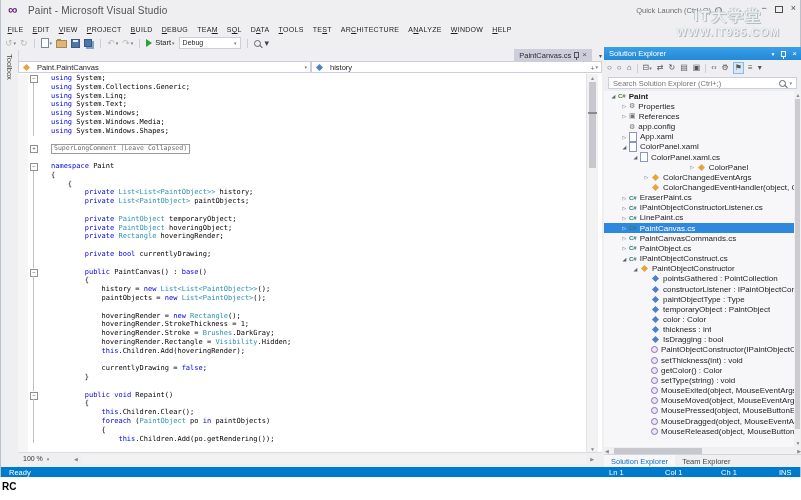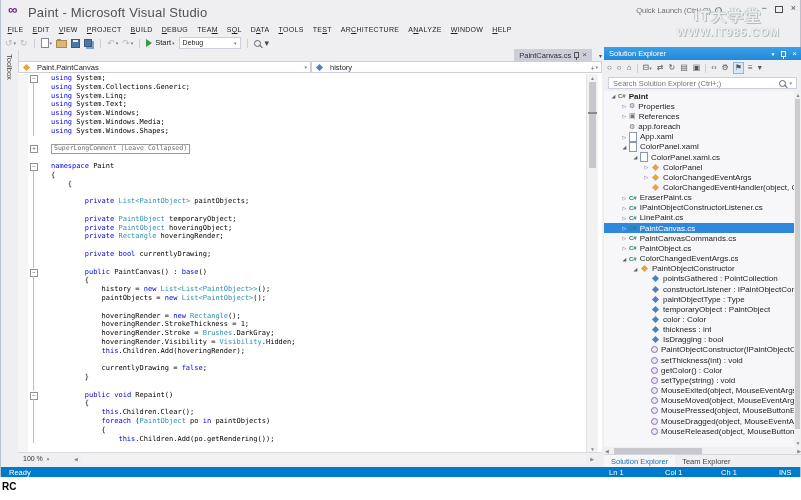--- a/index.html
+++ b/index.html
@@ -3,21 +3,21 @@
 <meta charset="utf-8">
 <style>
   html,body{margin:0;padding:0;background:#fff;}
   .stage{position:relative;width:801px;height:500px;overflow:hidden;background:#fff;
          font-family:"Liberation Sans",sans-serif;-webkit-font-smoothing:antialiased;}
   .vs-window{position:absolute;left:0;top:0;width:801px;height:477px;background:#EFEFF2;
              box-sizing:border-box;border-left:1px solid #B9C2CC;border-right:1px solid #B9C2CC;}
   
   .titlebar{position:absolute;left:0;top:0;right:0;height:22px;}
   .vs-logo{position:absolute;left:7px;top:2px;font-size:13px;font-weight:bold;color:#68217A;}
-  .win-title{position:absolute;left:27px;top:5px;font-size:13px;color:#525252;letter-spacing:.2px;}
+  .win-title{position:absolute;left:27px;top:5px;font-size:10px;color:#525252;letter-spacing:.2px;}
   .ql{position:absolute;right:74px;top:3px;height:14px;display:flex;align-items:center;gap:4px;
       padding:0 4px;font-size:7.5px;color:#6E6E6E;}
   .winbtns{position:absolute;right:4px;top:1px;display:flex;gap:8px;align-items:center;height:14px;color:#4C4C4C;}
   .winbtns .wb{font-size:9px;line-height:10px;cursor:default;}
   .i-restore{display:inline-block;width:6px;height:5px;border:1px solid #4C4C4C;position:relative;background:#EFEFF2;}
   .i-restore::before{content:'';position:absolute;left:2px;top:-3px;width:6px;height:5px;border:1px solid #4C4C4C;z-index:-1;}
   
   .i-find{display:inline-block;width:5px;height:5px;border:1px solid #5B6670;border-radius:50%;position:relative;}
   .i-find::after{content:'';position:absolute;width:4px;height:1px;background:#5B6670;transform:rotate(45deg);right:-3px;bottom:-1px;}
   
@@ -269,38 +269,38 @@
               <div class="cl"><span class="oline"></span><span class="txt"><span class="tok-k">using</span><span class="tok-p"> System.Text;</span></span></div>
               <div class="cl"><span class="oline"></span><span class="txt"><span class="tok-k">using</span><span class="tok-p"> System.Windows;</span></span></div>
               <div class="cl"><span class="oline"></span><span class="txt"><span class="tok-k">using</span><span class="tok-p"> System.Windows.Media;</span></span></div>
               <div class="cl"><span class="oline"></span><span class="txt"><span class="tok-k">using</span><span class="tok-p"> System.Windows.Shapes;</span></span></div>
               <div class="cl"><span class="txt"></span></div>
               <div class="cl"><span class="obox">+</span><span class="txt"><span class="cbox">SuperLongComment (Leave Collapsed)</span></span></div>
               <div class="cl"><span class="txt"></span></div>
               <div class="cl"><span class="obox">−</span><span class="txt"><span class="tok-k">namespace</span><span class="tok-p"> Paint</span></span></div>
               <div class="cl"><span class="oline"></span><span class="txt"><span class="tok-p">{</span></span></div>
               <div class="cl"><span class="oline"></span><span class="txt"><span class="tok-p">    {</span></span></div>
-              <div class="cl"><span class="oline"></span></div>
+              <div class="cl"><span class="oline"></span><span class="txt"><span class="tok-p">        </span><span class="tok-k">private</span><span class="tok-p"> </span><span class="tok-t">List&lt;List&lt;PaintObject&gt;&gt;</span><span class="tok-p"> history;</span></span></div>
               <div class="cl"><span class="oline"></span><span class="txt"><span class="tok-p">        </span><span class="tok-k">private</span><span class="tok-p"> </span><span class="tok-t">List&lt;PaintObject&gt;</span><span class="tok-p"> paintObjects;</span></span></div>
               <div class="cl"><span class="oline"></span><span class="txt"></span></div>
               <div class="cl"><span class="oline"></span><span class="txt"><span class="tok-p">        </span><span class="tok-k">private</span><span class="tok-p"> </span><span class="tok-t">PaintObject</span><span class="tok-p"> temporaryObject;</span></span></div>
               <div class="cl"><span class="oline"></span><span class="txt"><span class="tok-p">        </span><span class="tok-k">private</span><span class="tok-p"> </span><span class="tok-t">PaintObject</span><span class="tok-p"> hoveringObject;</span></span></div>
               <div class="cl"><span class="oline"></span><span class="txt"><span class="tok-p">        </span><span class="tok-k">private</span><span class="tok-p"> </span><span class="tok-t">Rectangle</span><span class="tok-p"> hoveringRender;</span></span></div>
               <div class="cl"><span class="oline"></span><span class="txt"></span></div>
               <div class="cl"><span class="oline"></span><span class="txt"><span class="tok-p">        </span><span class="tok-k">private</span><span class="tok-p"> </span><span class="tok-k">bool</span><span class="tok-p"> currentlyDrawing;</span></span></div>
               <div class="cl"><span class="oline"></span><span class="txt"></span></div>
               <div class="cl"><span class="obox">−</span><span class="txt"><span class="tok-p">        </span><span class="tok-k">public</span><span class="tok-p"> PaintCanvas() : </span><span class="tok-k">base</span><span class="tok-p">()</span></span></div>
               <div class="cl"><span class="oline"></span><span class="txt"><span class="tok-p">        {</span></span></div>
               <div class="cl"><span class="oline"></span><span class="txt"><span class="tok-p">            history = </span><span class="tok-k">new</span><span class="tok-p"> </span><span class="tok-t">List&lt;List&lt;PaintObject&gt;&gt;</span><span class="tok-p">();</span></span></div>
               <div class="cl"><span class="oline"></span><span class="txt"><span class="tok-p">            paintObjects = </span><span class="tok-k">new</span><span class="tok-p"> </span><span class="tok-t">List&lt;PaintObject&gt;</span><span class="tok-p">();</span></span></div>
               <div class="cl"><span class="oline"></span><span class="txt"></span></div>
               <div class="cl"><span class="oline"></span><span class="txt"><span class="tok-p">            hoveringRender = </span><span class="tok-k">new</span><span class="tok-p"> </span><span class="tok-t">Rectangle</span><span class="tok-p">();</span></span></div>
               <div class="cl"><span class="oline"></span><span class="txt"><span class="tok-p">            hoveringRender.StrokeThickness = 1;</span></span></div>
               <div class="cl"><span class="oline"></span><span class="txt"><span class="tok-p">            hoveringRender.Stroke = </span><span class="tok-t">Brushes</span><span class="tok-p">.DarkGray;</span></span></div>
-              <div class="cl"><span class="oline"></span><span class="txt"><span class="tok-p">            hoveringRender.Visibility = </span><span class="tok-t">Visibility</span><span class="tok-p">.Hidden;</span></span></div>
+              <div class="cl"><span class="oline"></span><span class="txt"><span class="tok-p">            hoveringRender.Rectangle = </span><span class="tok-t">Visibility</span><span class="tok-p">.Hidden;</span></span></div>
               <div class="cl"><span class="oline"></span><span class="txt"><span class="tok-p">            </span><span class="tok-k">this</span><span class="tok-p">.Children.Add(hoveringRender);</span></span></div>
               <div class="cl"><span class="oline"></span><span class="txt"></span></div>
               <div class="cl"><span class="oline"></span><span class="txt"><span class="tok-p">            currentlyDrawing = </span><span class="tok-k">false</span><span class="tok-p">;</span></span></div>
               <div class="cl"><span class="oline"></span><span class="txt"><span class="tok-p">        }</span></span></div>
               <div class="cl"><span class="oline"></span><span class="txt"></span></div>
               <div class="cl"><span class="obox">−</span><span class="txt"><span class="tok-p">        </span><span class="tok-k">public</span><span class="tok-p"> </span><span class="tok-k">void</span><span class="tok-p"> Repaint()</span></span></div>
               <div class="cl"><span class="oline"></span><span class="txt"><span class="tok-p">        {</span></span></div>
               <div class="cl"><span class="oline"></span><span class="txt"><span class="tok-p">            </span><span class="tok-k">this</span><span class="tok-p">.Children.Clear();</span></span></div>
               <div class="cl"><span class="oline"></span><span class="txt"><span class="tok-p">            </span><span class="tok-k">foreach</span><span class="tok-p"> (</span><span class="tok-t">PaintObject</span><span class="tok-p"> po </span><span class="tok-k">in</span><span class="tok-p"> paintObjects)</span></span></div>
               <div class="cl"><span class="oline"></span><span class="txt"><span class="tok-p">            {</span></span></div>
@@ -377,21 +377,21 @@
               <span class="ticon">
                 <span class="glyph-icon">▣</span>
               </span>
               <span class="tlabel">References</span>
             </div>
             <div class="trow" style="padding-left: 16px;">
               <span class="tarrow"></span>
               <span class="ticon">
                 <span class="glyph-icon">⚙</span>
               </span>
-              <span class="tlabel">app.foreach</span>
+              <span class="tlabel">app.config</span>
             </div>
             <div class="trow" style="padding-left: 16px;">
               <span class="tarrow">▷</span>
               <span class="ticon">
                 <span class="doc-shape"></span>
               </span>
               <span class="tlabel">App.xaml</span>
             </div>
             <div class="trow" style="padding-left: 16px;">
               <span class="tarrow">◢</span>
@@ -400,21 +400,21 @@
               </span>
               <span class="tlabel">ColorPanel.xaml</span>
             </div>
             <div class="trow" style="padding-left: 27px;">
               <span class="tarrow">◢</span>
               <span class="ticon">
                 <span class="doc-shape"></span>
               </span>
               <span class="tlabel">ColorPanel.xaml.cs</span>
             </div>
-            <div class="trow" style="padding-left: 38px;">
+            <div class="trow" style="padding-left: 38px; justify-content: center;">
               <span class="tarrow">▷</span>
               <span class="ticon">
                 <span class="d-orange"></span>
               </span>
               <span class="tlabel">ColorPanel</span>
             </div>
             <div class="trow" style="padding-left: 38px;">
               <span class="tarrow">▷</span>
               <span class="ticon">
                 <span class="d-orange"></span>
@@ -468,21 +468,21 @@
               <span class="ticon">
                 <span class="cs-glyph">C#</span>
               </span>
               <span class="tlabel">PaintObject.cs</span>
             </div>
             <div class="trow" style="padding-left: 16px;">
               <span class="tarrow">◢</span>
               <span class="ticon">
                 <span class="cs-glyph">C#</span>
               </span>
-              <span class="tlabel">ColorChangedEventArgs.cs</span>
+              <span class="tlabel">IPaintObjectConstruct.cs</span>
             </div>
             <div class="trow" style="padding-left: 27px;">
               <span class="tarrow">◢</span>
               <span class="ticon">
                 <span class="d-orange"></span>
               </span>
               <span class="tlabel">PaintObjectConstructor</span>
             </div>
             <div class="trow" style="padding-left: 38px;">
               <span class="tarrow"></span>

